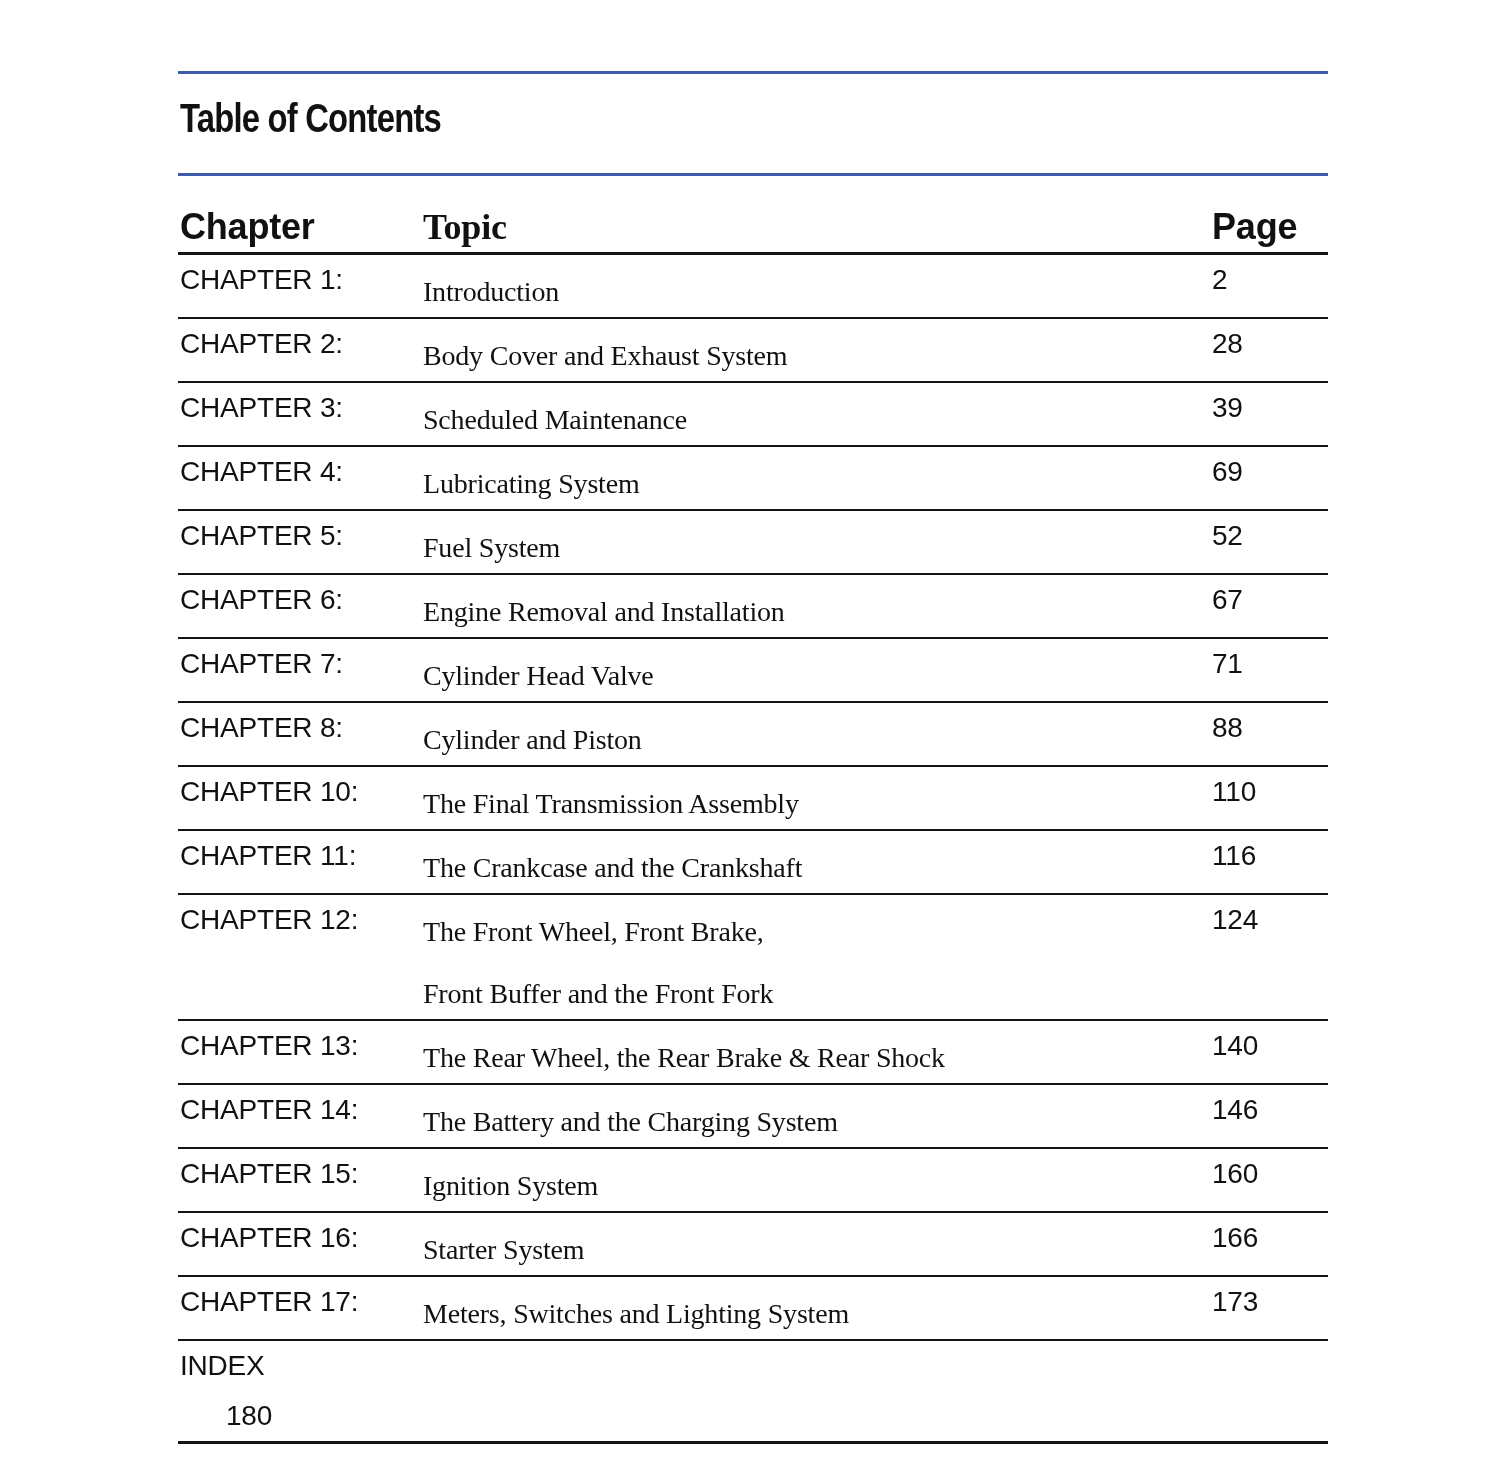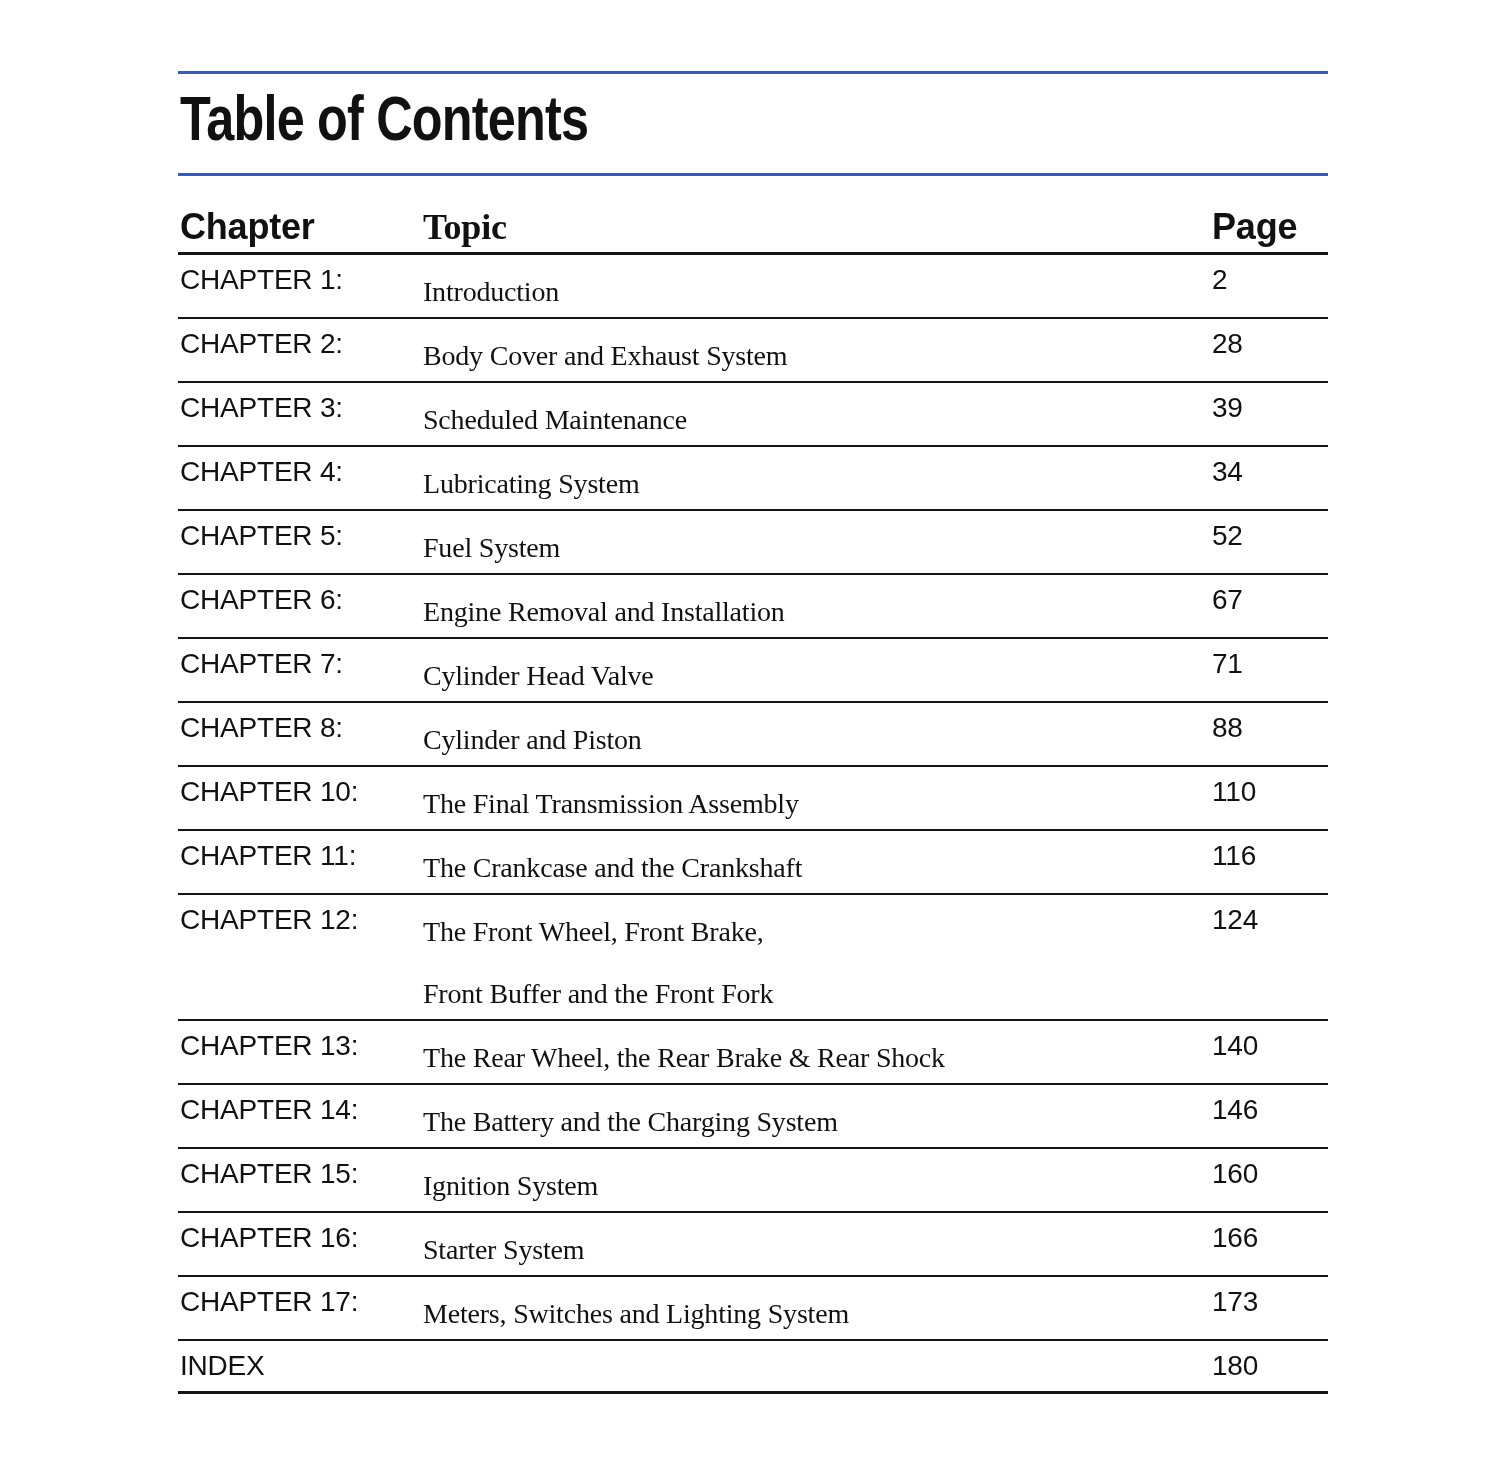--- a/index.html
+++ b/index.html
@@ -18,21 +18,21 @@
   }
   .rule-blue {
     height: 3px;
     background: var(--accent, #3e5ba9);
     border: none;
   }
   .rule-top { margin-top: 71px; }
   .rule-under-title { margin-top: 19px; }
   .title {
     margin: 8px 0 0 2px;
-    font-size: 63px;
+    font-size: 41px;
     font-weight: bold;
     line-height: 72px;
     letter-spacing: -1px;
     white-space: nowrap;
   }
   .title .cx {
     display: inline-block;
     transform: scaleX(0.80);
     transform-origin: 0 60%;
   }
@@ -47,20 +47,21 @@
   }
   .row {
     display: flex;
     font-size: 28px;
     border-bottom: 2px solid var(--line, #151515);
     letter-spacing: -0.2px;
     justify-content: space-between;
   }
   .rows .row:last-child {
     border-bottom-width: 3px;
+    flex-direction: column;
   }
   .cell { line-height: 50px; }
   .c-chapter { width: 243px; padding-left: 2px; flex: none; }
   .c-topic   { flex: 1; min-width: 0; font-family: Liberation Serif, serif; }
   .c-page    { width: 116px; flex: none; margin-left: 48px; }
   .c-topic div { line-height: 50px; margin-top: 12px; }
 </style>
 </head>
 <body>
 
@@ -101,21 +102,21 @@
           <div>Scheduled Maintenance</div>
         </div>
       <div class="cell c-page">39</div>
     </div>
 
     <div class="row">
       <div class="cell c-chapter">CHAPTER 4:</div>
       <div class="cell c-topic">
           <div>Lubricating System</div>
         </div>
-      <div class="cell c-page">34</div>
+      <div class="cell c-page">69</div>
     </div>
 
     <div class="row">
       <div class="cell c-chapter">CHAPTER 5:</div>
       <div class="cell c-topic">
           <div>Fuel System</div>
         </div>
       <div class="cell c-page">52</div>
     </div>
 

